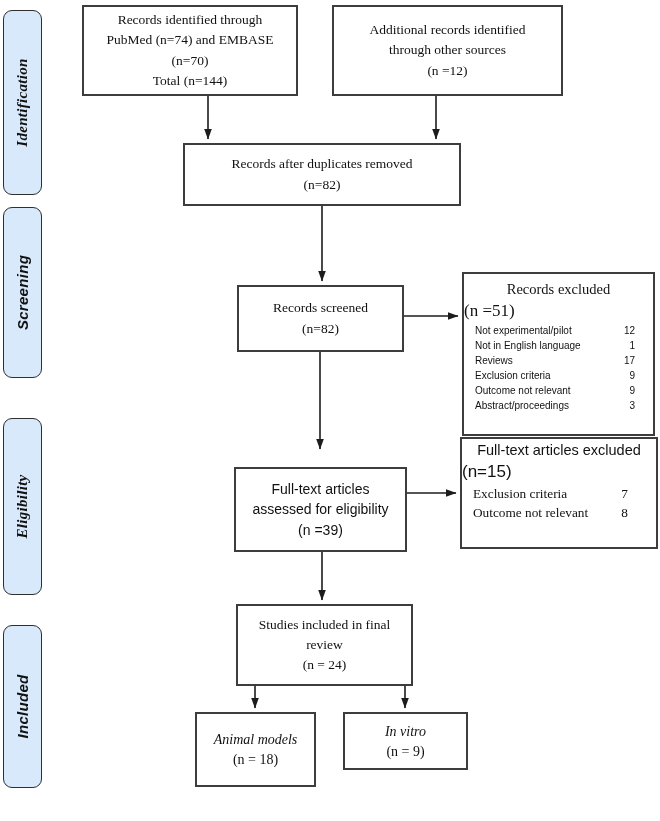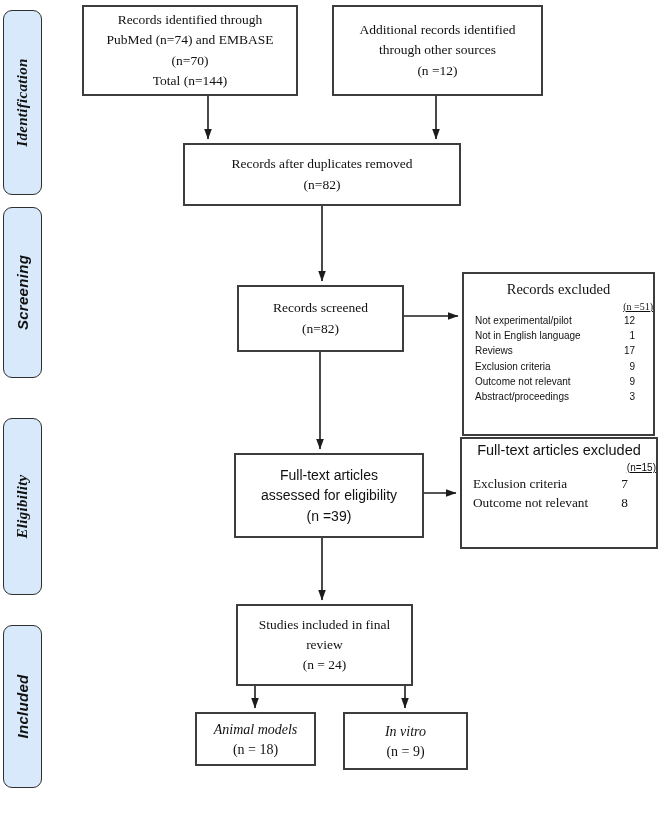--- a/index.html
+++ b/index.html
@@ -52,51 +52,51 @@
     align-items: center;
     justify-content: center;
     text-align: center;
   }
   .fbox .box-text {
     white-space: pre-line;
     font-size: 13.5px;
     line-height: 1.5;
   }
   #box-identified   { left: 82px;  top: 5px;   width: 216px; height: 91px; }
-  #box-additional   { left: 332px; top: 5px;   width: 211px; height: 91px; }
+  #box-additional   { left: 332px; top: 5px;   width: 231px; height: 91px; }
   #box-duplicates   { left: 183px; top: 143px; width: 278px; height: 63px; align-items: center; }
   #box-screened     { left: 237px; top: 285px; width: 167px; height: 67px; }
-  #box-fulltext     { left: 234px; top: 453px; width: 190px; height: 85px; }
+  #box-fulltext     { left: 234px; top: 467px; width: 173px; height: 85px; }
   #box-fulltext .box-text { font-size: 14px; line-height: 1.45; }
   #box-included-final { left: 236px; top: 604px; width: 177px; height: 82px; }
 
   
   .listbox {
     position: absolute;
     background: #ffffff;
     border: 2px solid #3d3d3d;
     box-sizing: border-box;
     display: flex;
     flex-direction: column;
   }
   #box-records-excluded { left: 462px; top: 228px; width: 193px; height: 164px; padding-top: 6px; margin-top: 44px; }
   #box-fulltext-excluded { left: 460px; top: 437px; width: 198px; height: 112px; padding-top: 2px; }
   .listbox .ltitle { text-align: center; font-size: 14.5px; line-height: 1.35; }
-  .listbox .lcount { text-align: right; font-size: 10px; line-height: 1.35; text-decoration: underline; }
+  .listbox .lcount { text-align: left; font-size: 17px; line-height: 1.35; }
   .lrow {
     display: flex;
     justify-content: space-between;
     padding: 0 18px 0 11px;
     line-height: 1.5;
   }
   #box-records-excluded .lrow { font-size: 10px; line-height: 1.52; }
   #box-fulltext-excluded .lrow { font-size: 13.3px; line-height: 1.45; padding: 0 28px 0 11px; }
 
   
-  #box-animal { left: 195px; top: 712px; width: 121px; height: 54px; text-align: right; }
+  #box-animal { left: 195px; top: 712px; width: 121px; height: 75px; text-align: right; }
   #box-invitro { left: 343px; top: 712px; width: 125px; height: 58px; }
   .result-title { font-style: italic; font-size: 14px; line-height: 1.5; }
   .result-count { font-size: 14px; line-height: 1.4; }
 
   #flow-arrows { position: absolute; left: 0; top: 0; width: 660px; height: 821px; pointer-events: none; }
 </style>
 </head>
 <body>
 
 <div id="canvas">

